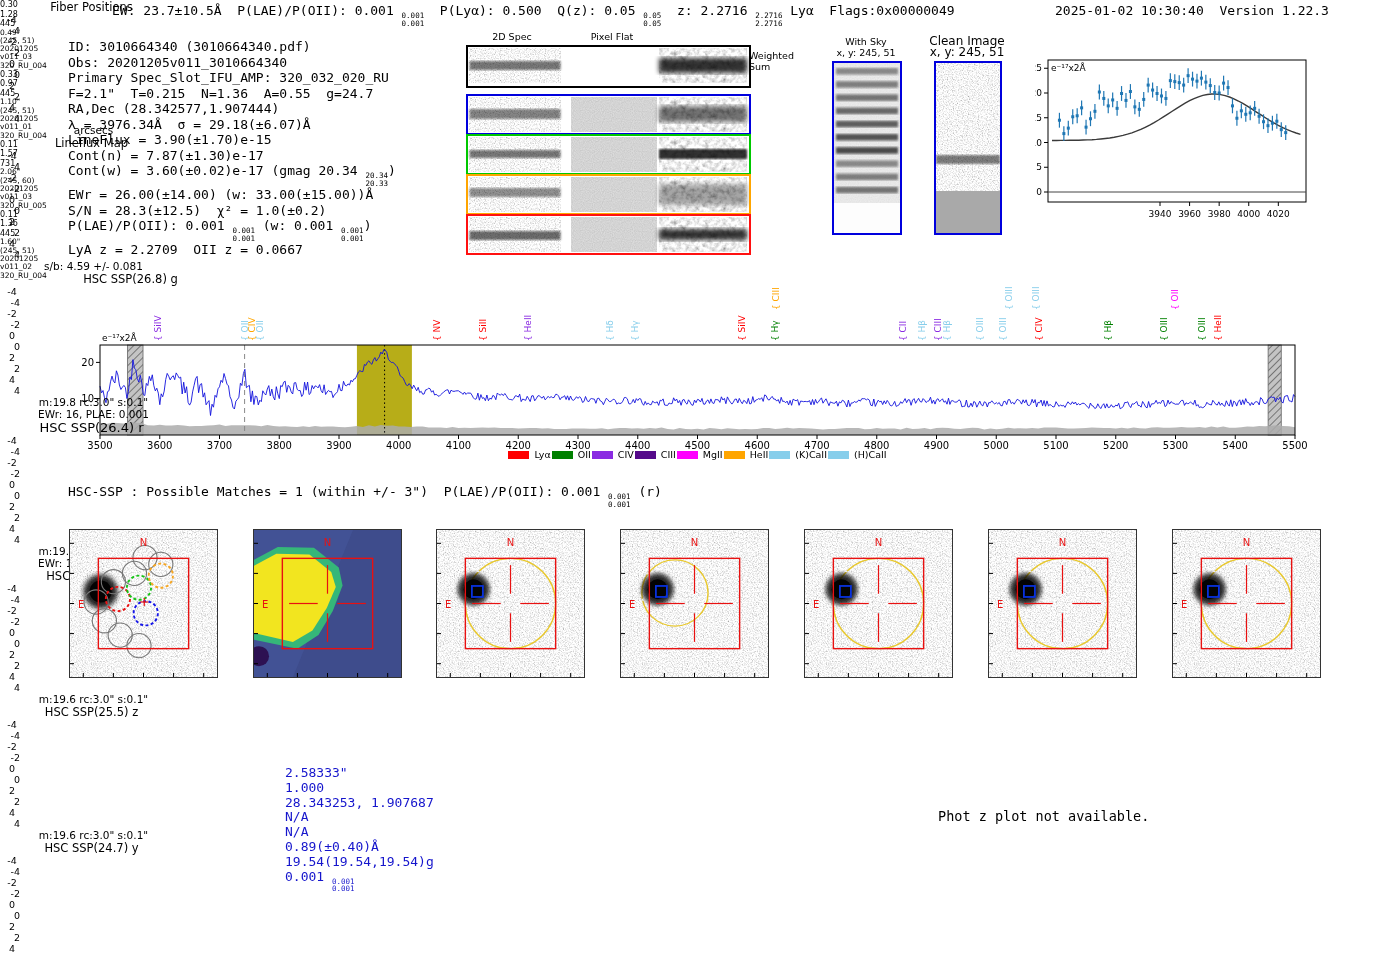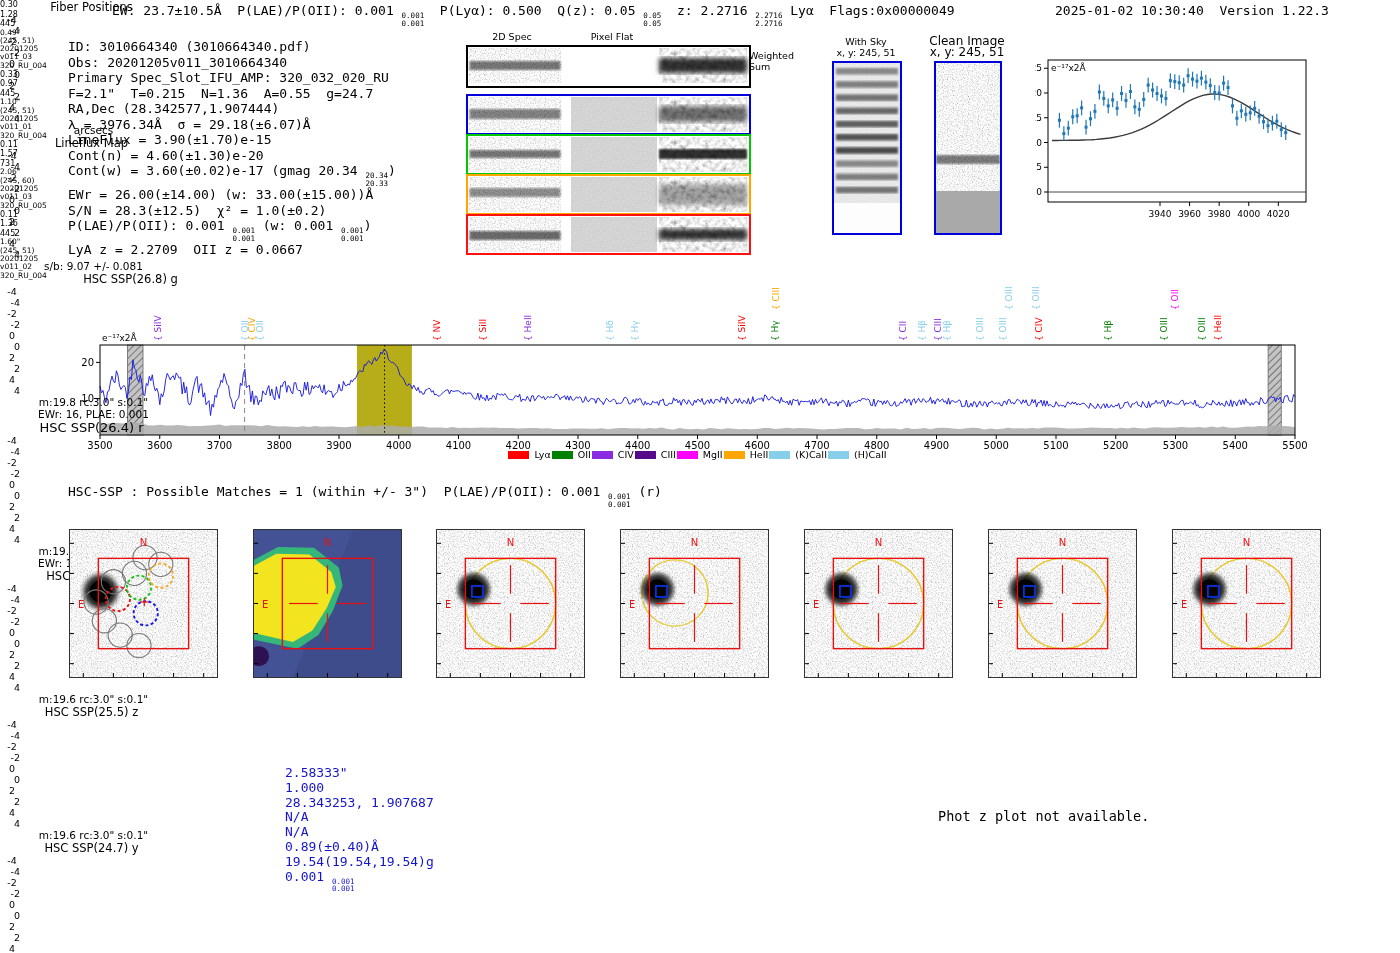--- a/index.html
+++ b/index.html
@@ -75,21 +75,21 @@
   <div class="abs mono" style="left:1055px;top:3px;font-size:13px;white-space:pre;"><span>2025-01-02 10:30:40</span>  <span>Version 1.22.3</span></div>
 
   <div class="abs mono" id="info-block" style="left:68px;top:39px;font-size:13px;line-height:15.5px;">
       <div class="rich">ID: 3010664340 (3010664340.pdf)</div>
       <div class="rich">Obs: 20201205v011_3010664340</div>
       <div class="rich">Primary Spec_Slot_IFU_AMP: 320_032_020_RU</div>
       <div class="rich">F=2.1"  T=0.215  N=1.36  A=0.55  g=24.7</div>
       <div class="rich">RA,Dec (28.342577,1.907444)</div>
       <div class="rich">λ = 3976.34Å  σ = 29.18(±6.07)Å</div>
       <div class="rich">LineFlux = 3.90(±1.70)e-15</div>
-      <div class="rich">Cont(n) = 4.60(±1.30)e-20</div>
+      <div class="rich">Cont(n) = 7.87(±1.30)e-17</div>
       <div class="rich">Cont(w) = 3.60(±0.02)e-17 (gmag 20.34 <span class="stack"><span>20.34</span><span>20.33</span></span>)</div>
       <div class="rich">EWr = 26.00(±14.00) (w: 33.00(±15.00))Å</div>
       <div class="rich">S/N = 28.3(±12.5)  χ² = 1.0(±0.2)</div>
       <div class="rich">P(LAE)/P(OII): 0.001 <span class="stack"><span>0.001</span><span>0.001</span></span> (w: 0.001 <span class="stack"><span>0.001</span><span>0.001</span></span>)</div>
       <div class="rich">LyA z = 2.2709  OII z = 0.0667</div>
     </div>
 
   <div class="abs sans ctr" style="left:464px;top:31px;width:96px;font-size:9.5px;">2D Spec</div>
   <div class="abs sans ctr" style="left:564px;top:31px;width:96px;font-size:9.5px;">Pixel Flat</div>
   <div class="abs sans ctr" style="left:652px;top:34px;width:96px;font-size:9.5px;margin-top:40px;">Smoothed</div>
@@ -541,21 +541,21 @@
       <div class="tick-lbl ctr" style="left: 255.3px; top: 680px; width: 24px;">-4</div>
       <div class="tick-lbl" style="left: 230px; top: 658.7px; width: 20px; text-align: right;">-4</div>
       <div class="tick-lbl ctr" style="left: 285.4px; top: 680px; width: 24px;">-2</div>
       <div class="tick-lbl" style="left: 230px; top: 628.6px; width: 20px; text-align: right;">-2</div>
       <div class="tick-lbl ctr" style="left: 315.5px; top: 680px; width: 24px;">0</div>
       <div class="tick-lbl" style="left: 230px; top: 598.5px; width: 20px; text-align: right;">0</div>
       <div class="tick-lbl ctr" style="left: 345.6px; top: 680px; width: 24px;">2</div>
       <div class="tick-lbl" style="left: 230px; top: 568.4px; width: 20px; text-align: right;">2</div>
       <div class="tick-lbl ctr" style="left: 375.7px; top: 680px; width: 24px;">4</div>
       <div class="tick-lbl" style="left: 230px; top: 538.3px; width: 20px; text-align: right;">4</div>
-      <div class="sans ctr" style="left: 234px; top: 693px; width: 187px; font-size: 10.5px;">s/b: 9.07 +/- 0.081</div>
+      <div class="sans ctr" style="left: 234px; top: 693px; width: 187px; font-size: 10.5px;">s/b: 4.59 +/- 0.081</div>
       <div class="sans ctr" style="left: 419px; top: 511px; width: 183px; font-size: 11.5px; padding-left: 39px;">HSC SSP(26.8) g</div>
       <svg width="147" height="147" class="abs" style="left: 437px; top: 530px; outline: rgb(51, 51, 51) solid 1px;">
         <rect x="0" y="0" width="147" height="147" fill="#9a9a9a" filter="url(#nzA)"></rect>
         <circle cx="73.5" cy="73.5" r="45.150000000000006" fill="none" stroke="#e8c82e" stroke-width="1.4"></circle>
         <circle cx="36.6275" cy="59.2025" r="16" fill="#000" opacity="0.85" filter="url(#blur2)"></circle>
         <circle cx="36.6275" cy="59.2025" r="10" fill="#030303"></circle>
         <circle cx="36.6275" cy="59.2025" r="18.5" fill="none" stroke="#eee" stroke-width="1.3" stroke-dasharray="2.5,2.5"></circle>
         <rect x="28.349999999999994" y="28.349999999999994" width="90.30000000000001" height="90.30000000000001" fill="none" stroke="#e81111" stroke-width="1.4"></rect>
         <line x1="35.1225" y1="73.5" x2="63.7175" y2="73.5" stroke="#e81111" stroke-width="1.2" opacity="1"></line>
         <line x1="73.5" y1="111.8775" x2="73.5" y2="83.2825" stroke="#e81111" stroke-width="1.2" opacity="1"></line>

